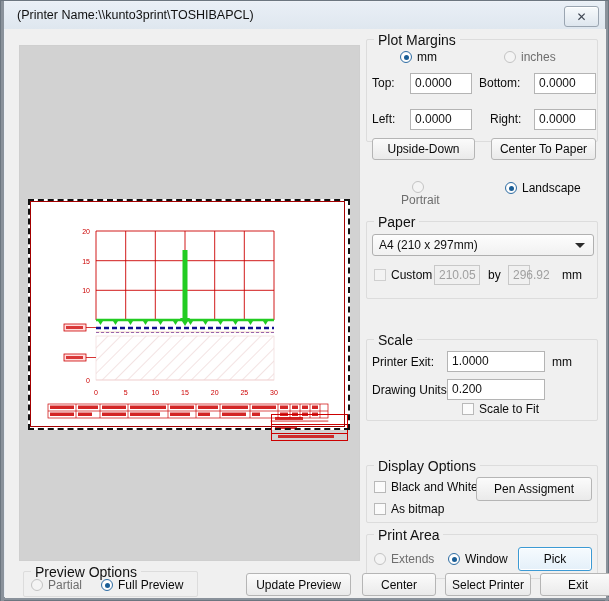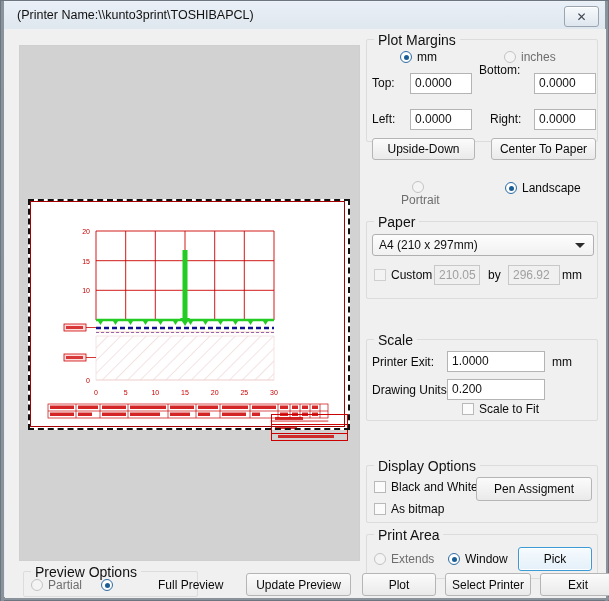--- a/index.html
+++ b/index.html
@@ -321,21 +321,21 @@
         <span class="dot"></span>
         <span class="rtext">mm</span>
       </div>
       <div class="radio dim" style="left:138px;top:21px;">
         <span class="dot"></span>
         <span class="rtext">inches</span>
       </div>
 
       <span class="lbl" style="left:6px;top:47px;">Top:</span>
       <div class="txtbox" style="left:44px;top:44px;width:62px;height:21px;">0.0000</div>
-      <span class="lbl" style="left:113px;top:34px;">Bottom:</span>
+      <span class="lbl" style="left:113px;top:47px;">Bottom:</span>
       <div class="txtbox" style="left:168px;top:44px;width:62px;height:21px;">0.0000</div>
 
       <span class="lbl" style="left:6px;top:83px;">Left:</span>
       <div class="txtbox" style="left:44px;top:80px;width:62px;height:21px;">0.0000</div>
       <span class="lbl" style="left:124px;top:83px;">Right:</span>
       <div class="txtbox" style="left:168px;top:80px;width:62px;height:21px;">0.0000</div>
 
       <div class="btn" style="left:6px;top:109px;width:103px;height:22px;">Upside-Down</div>
       <div class="btn" style="left:125px;top:109px;width:105px;height:22px;">Center To Paper</div>
 
@@ -354,21 +354,21 @@
       <div class="combo" style="left:6px;top:205px;width:222px;height:22px;">
         <span class="cval">A4 (210 x 297mm)</span>
         <span class="arrow"></span>
       </div>
       <div class="check dim" style="left:8px;top:239px;">
         <span class="box"></span>
         <span class="ctext">Custom</span>
       </div>
       <div class="txtbox disabled" style="left:68px;top:236px;width:46px;height:20px;">210.05</div>
       <span class="lbl" style="left:122px;top:239px;">by</span>
-      <div class="txtbox disabled" style="left:142px;top:236px;width:52px;height:20px;">296.92</div>
+      <div class="txtbox disabled" style="left:142px;top:236px;width:22px;height:20px;">296.92</div>
       <span class="lbl" style="left:196px;top:239px;">mm</span>
 
       <div class="group" style="left:0;top:310px;width:232px;height:82px;">
         <span class="legend">Scale</span>
       </div>
       <span class="lbl" style="left:6px;top:326px;">Printer Exit:</span>
       <div class="txtbox" style="left:81px;top:322px;width:98px;height:21px;">1.0000</div>
       <span class="lbl" style="left:186px;top:326px;">mm</span>
 
       <span class="lbl" style="left:6px;top:354px;">Drawing Units:</span>
@@ -407,25 +407,25 @@
     </div>
 
     <div class="bottom">
       <div class="group" style="left:18px;top:6px;width:175px;height:26px;">
         <span class="legend">Preview Options</span>
       </div>
       <div class="radio dim" style="left:26px;top:13px;">
         <span class="dot"></span>
         <span class="rtext">Partial</span>
       </div>
-      <div class="radio on" style="left:96px;top:13px;gap:40px;">
+      <div class="radio on" style="left:96px;top:13px;">
         <span class="dot"></span>
         <span class="rtext">Full Preview</span>
       </div>
 
       <div class="btn" style="left:241px;top:8px;width:105px;height:23px;">Update Preview</div>
-      <div class="btn" style="left:357px;top:8px;width:74px;height:23px;">Plot</div>
+      <div class="btn" style="left:357px;top:8px;width:74px;height:23px;">Center</div>
       <div class="btn" style="left:440px;top:8px;width:86px;height:23px;">Select Printer</div>
       <div class="btn" style="left:535px;top:8px;width:76px;height:23px;">Exit</div>
     </div>
 
   </div>
 </div>
 
 </body></html>

